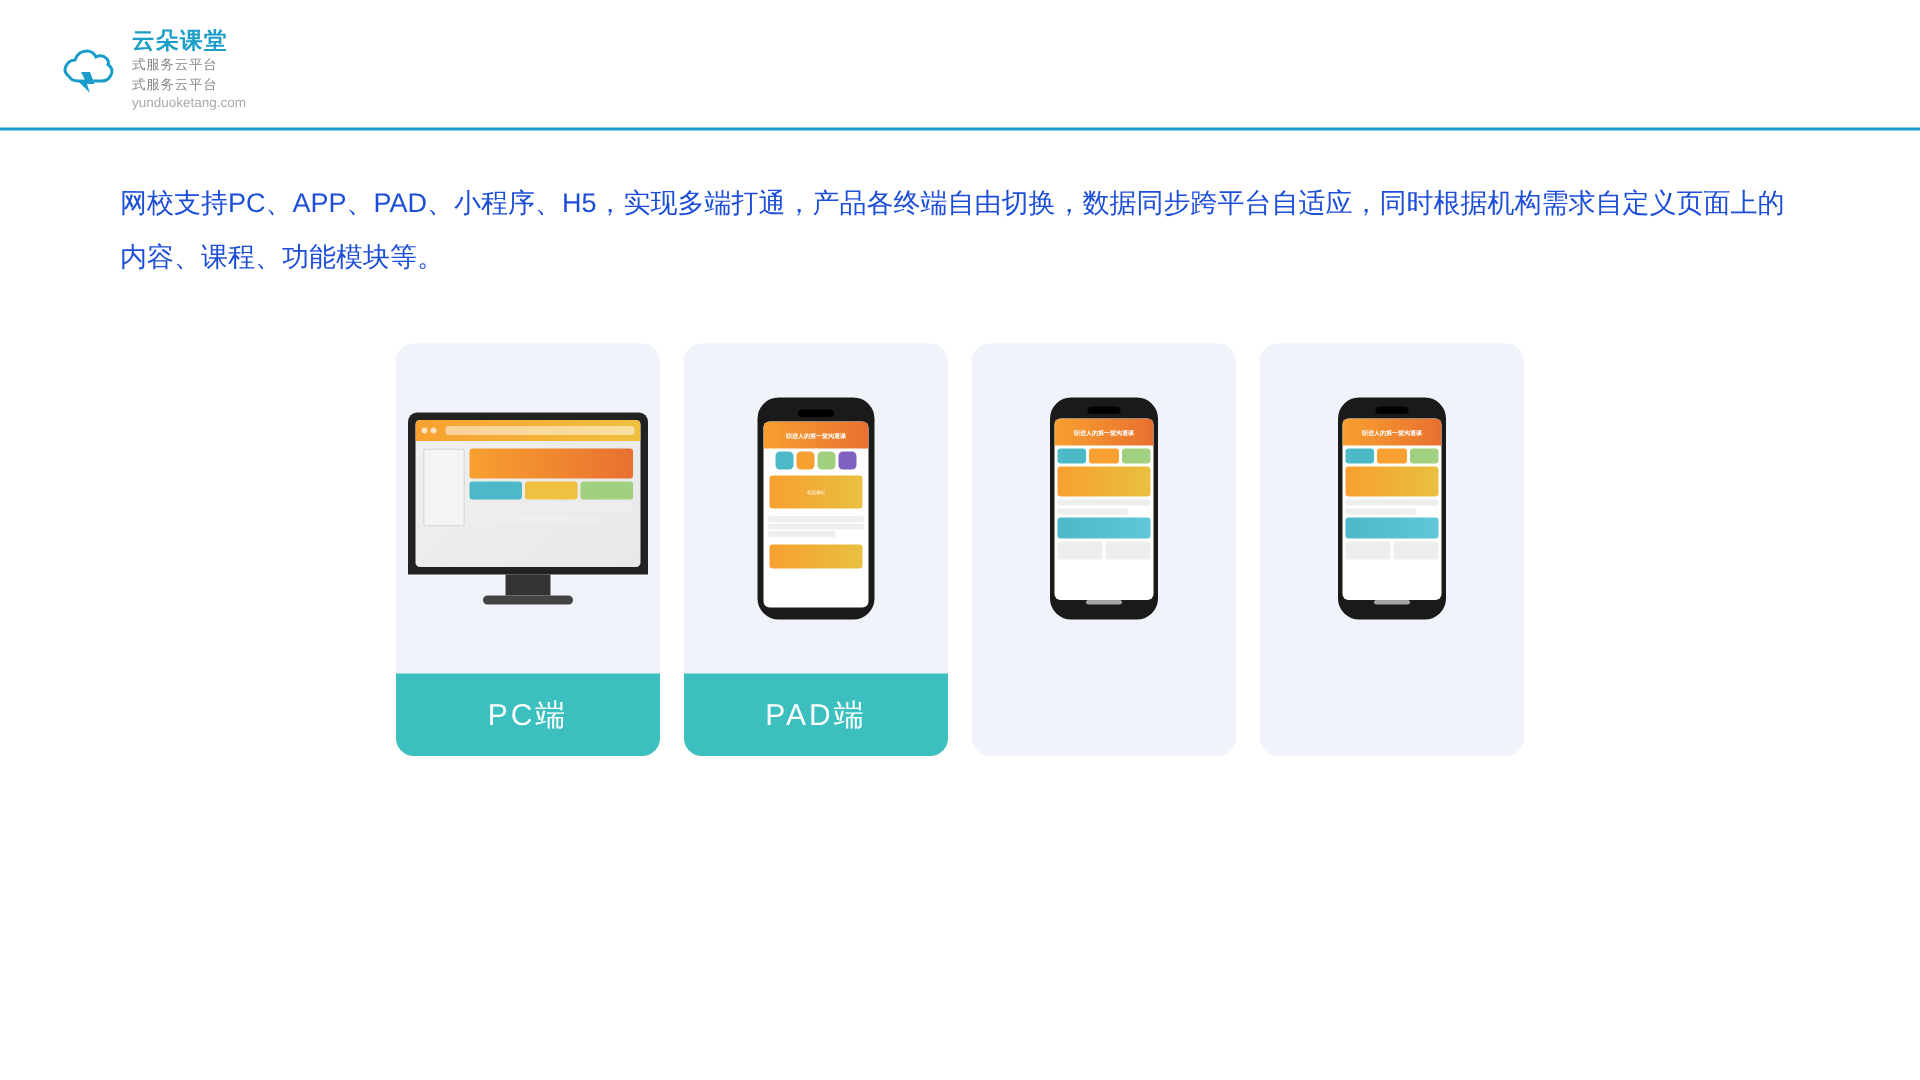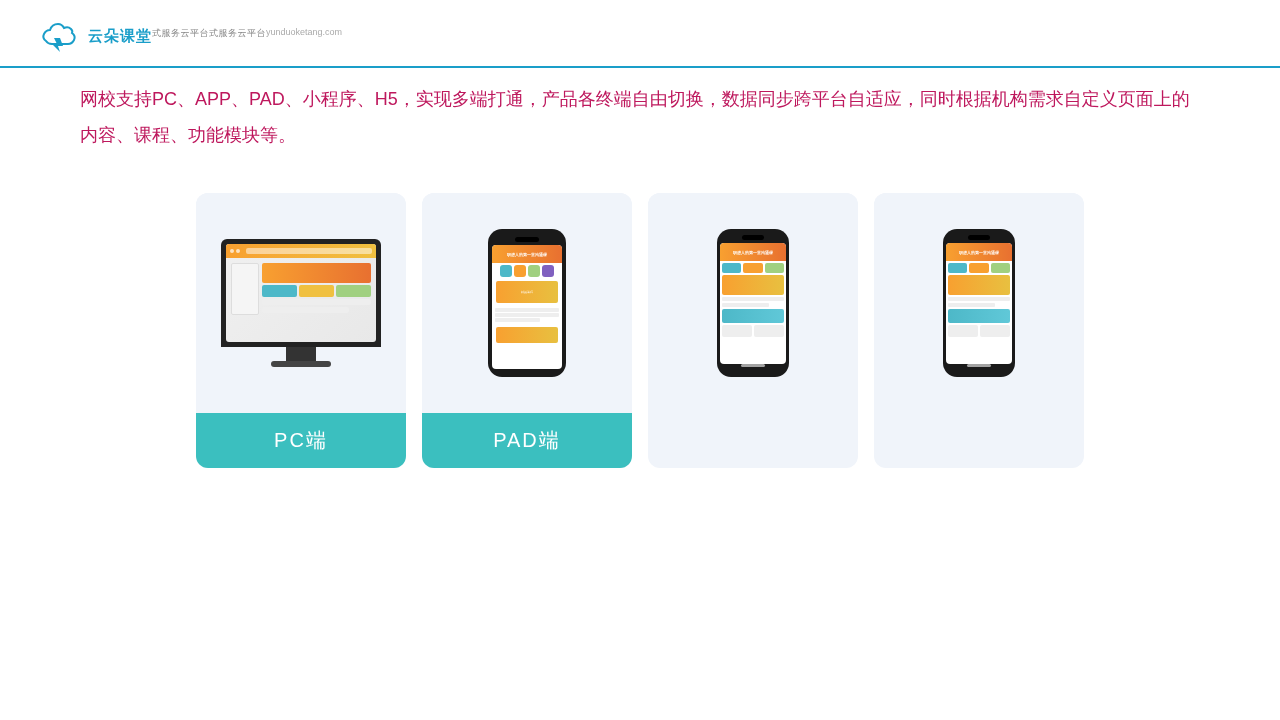--- a/index.html
+++ b/index.html
@@ -53,21 +53,21 @@
       gap: 6px;
     }
 
     .cloud-icon-svg {
       width: 52px;
       height: 36px;
     }
 
     .logo-text-block {
       display: flex;
-      flex-direction: row;
+      flex-direction: column;
       align-items: flex-start;
     }
 
     .logo-main-text {
       font-size: 15px;
       color: #1a9ec9;
       font-weight: bold;
       letter-spacing: 1px;
     }
 
@@ -77,38 +77,38 @@
       letter-spacing: 0.5px;
     }
 
     .logo-url-text {
       font-size: 9px;
       color: #aaa;
     }
 
     
     .description {
-      padding: 13px 80px 20px 80px;
+      padding: 30px 80px 20px 80px;
       font-size: 18px;
-      color: #be185d;
+      color: #1d4ed8;
       line-height: 2;
     }
 
     
     .cards-container {
       display: flex;
       gap: 16px;
       padding: 20px 60px 20px 60px;
       justify-content: center;
     }
 
     .card {
       background: #f0f4fa;
       border-radius: 12px;
-      width: 210px;
+      width: 176px;
       display: flex;
       flex-direction: column;
       align-items: center;
       overflow: hidden;
     }
 
     .card-image-area {
       width: 100%;
       height: 220px;
       display: flex;

